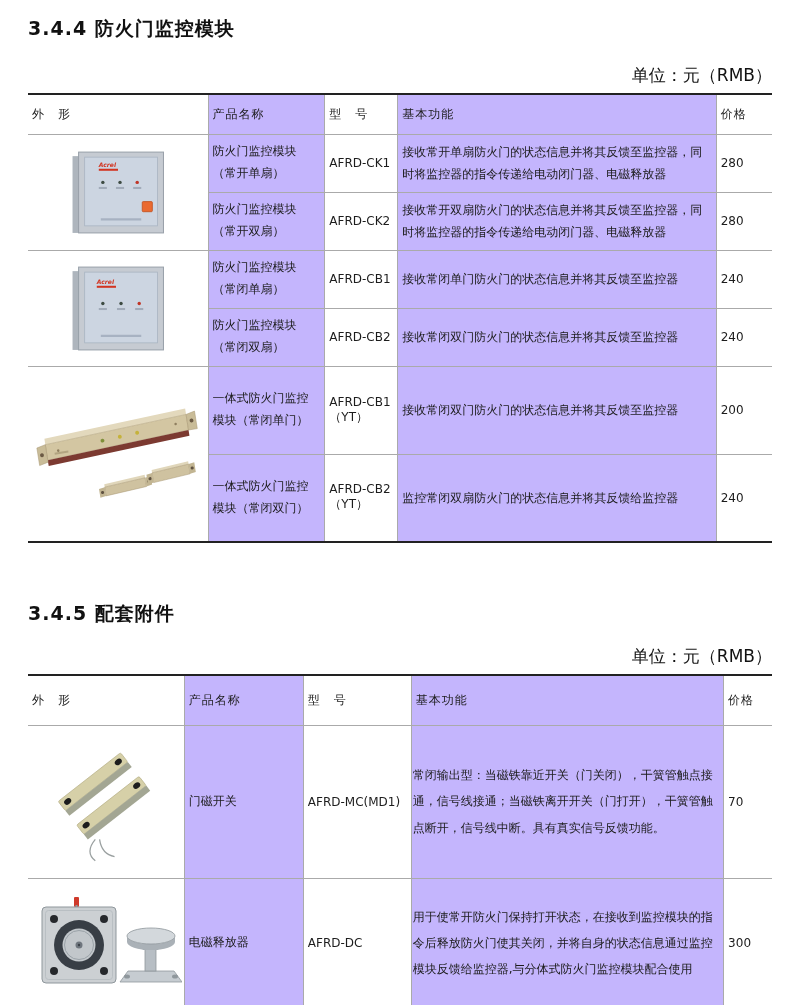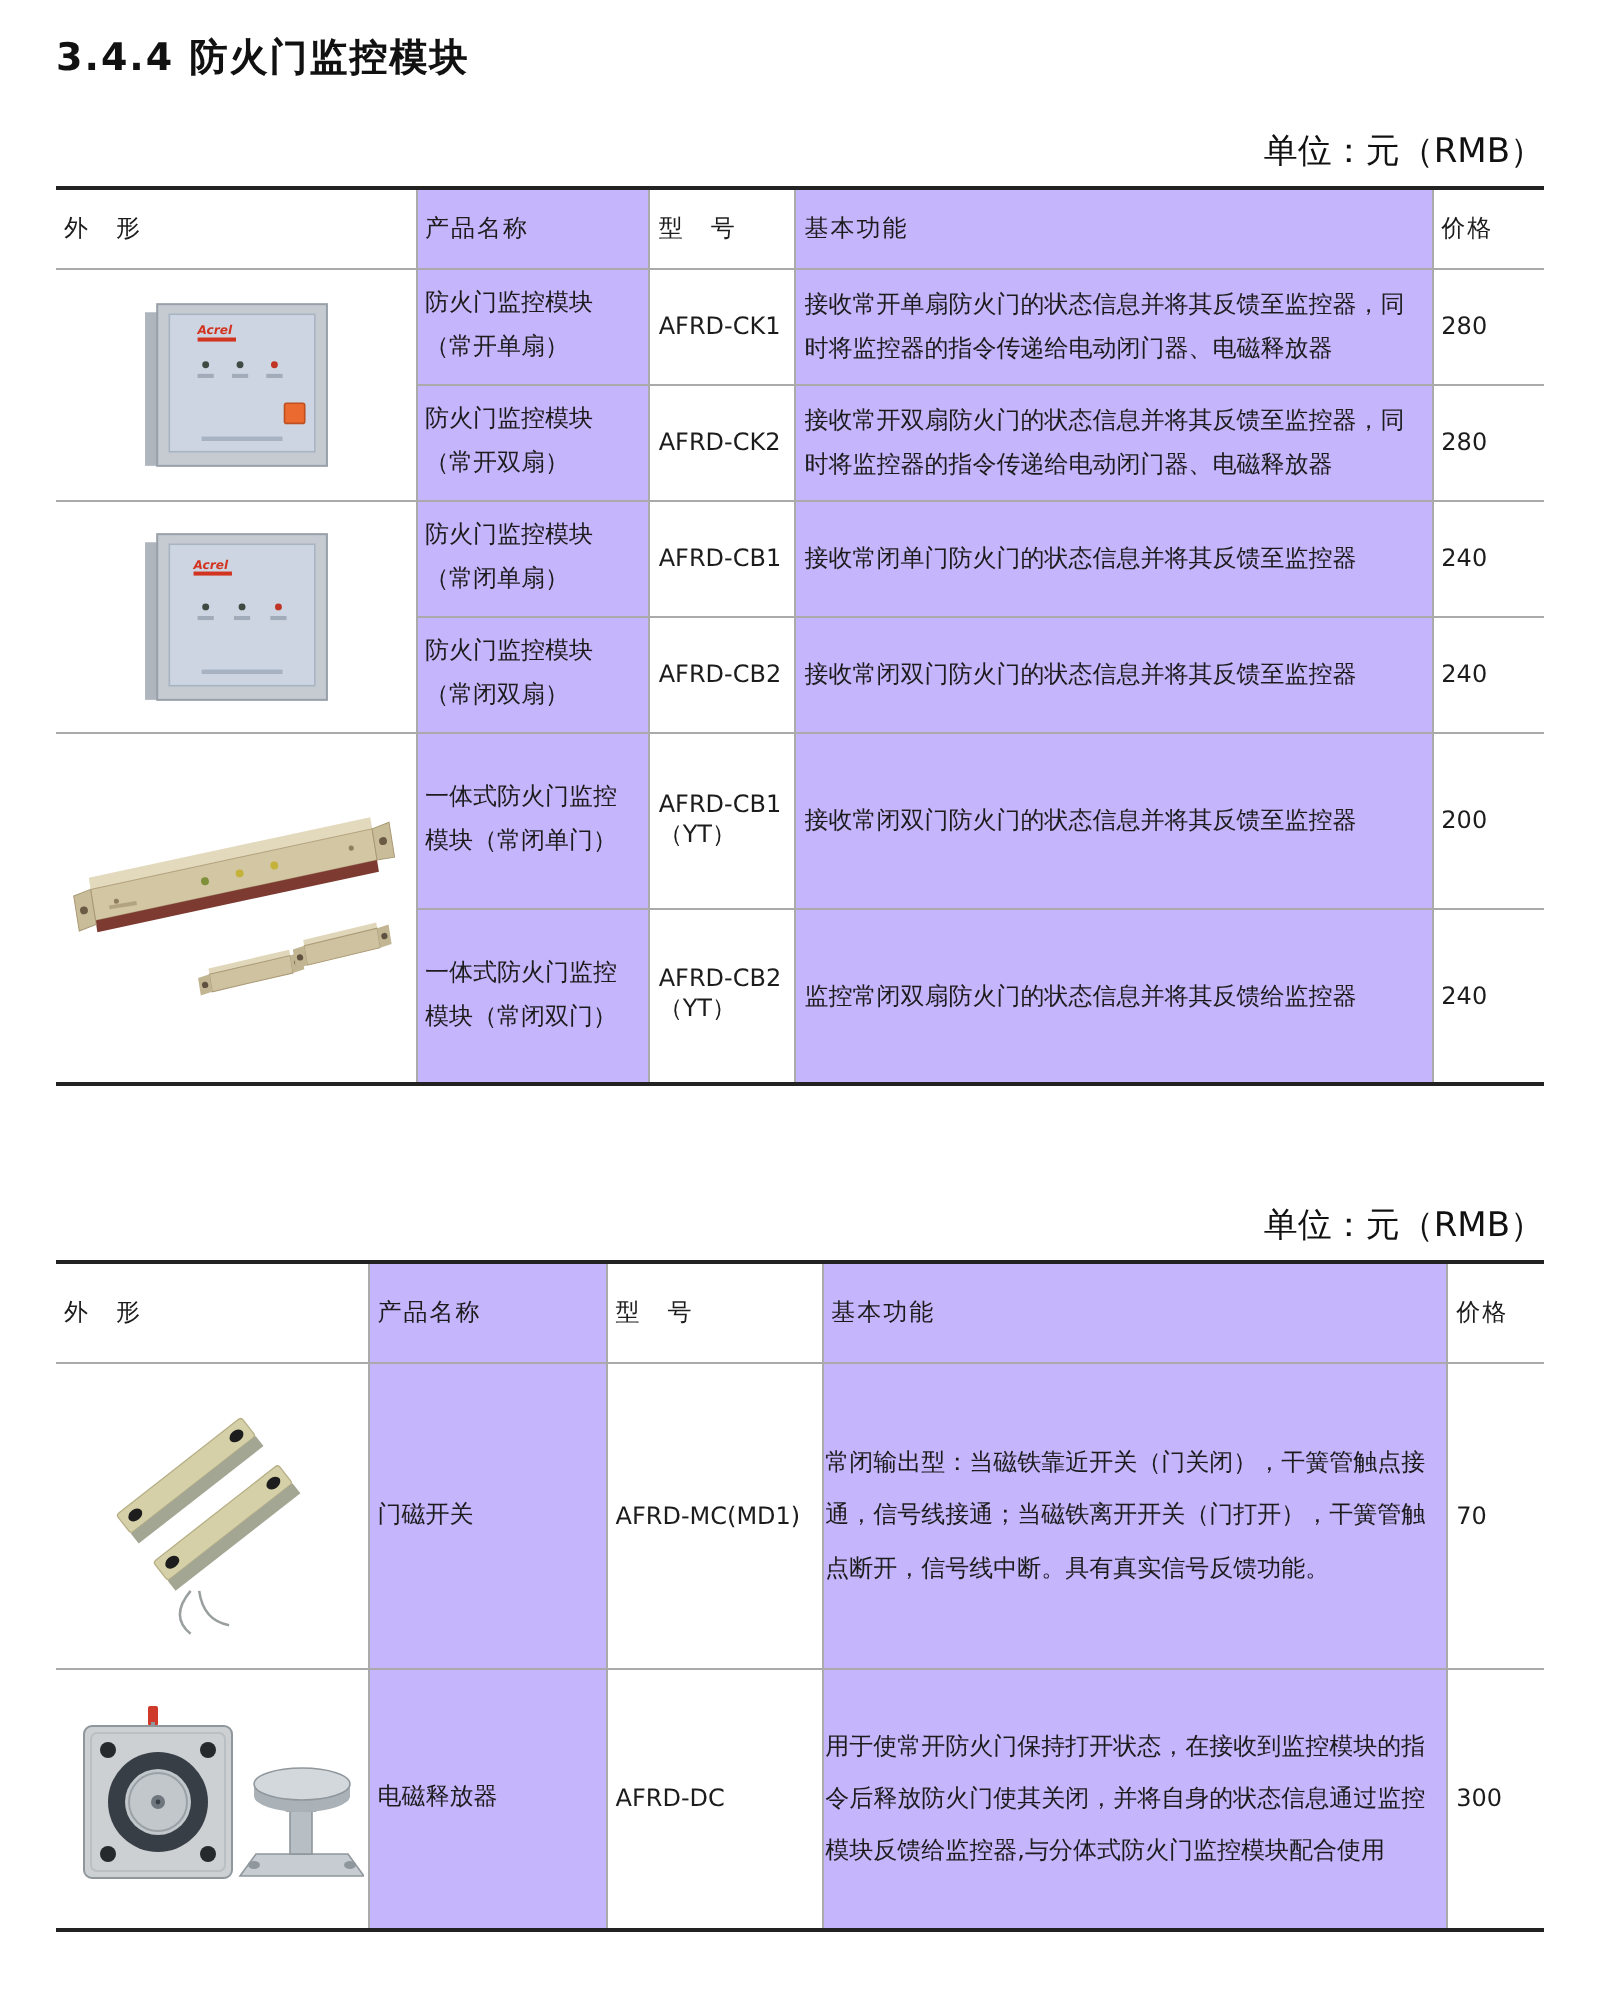--- a/index.html
+++ b/index.html
@@ -198,20 +198,21 @@
         <td class="shaded pname">一体式防火门监控模块（常闭双门）</td>
         <td class="model">AFRD-CB2（YT）</td>
         <td class="shaded func">监控常闭双扇防火门的状态信息并将其反馈给监控器</td>
         <td>240</td>
       </tr>
     </tbody>
       </table>
   </div>
 
   <div class="sec2">
+    <div class="section-title">3.4.5 配套附件</div>
     <div class="unit-row">单位：元（RMB）</div>
 
     <table class="spec t2">
       <colgroup>
         <col style="width:21.0%">
           <col style="width:16.0%">
           <col style="width:14.5%">
           <col style="width:42.0%">
           <col style="width:6.5%">
       </colgroup>

